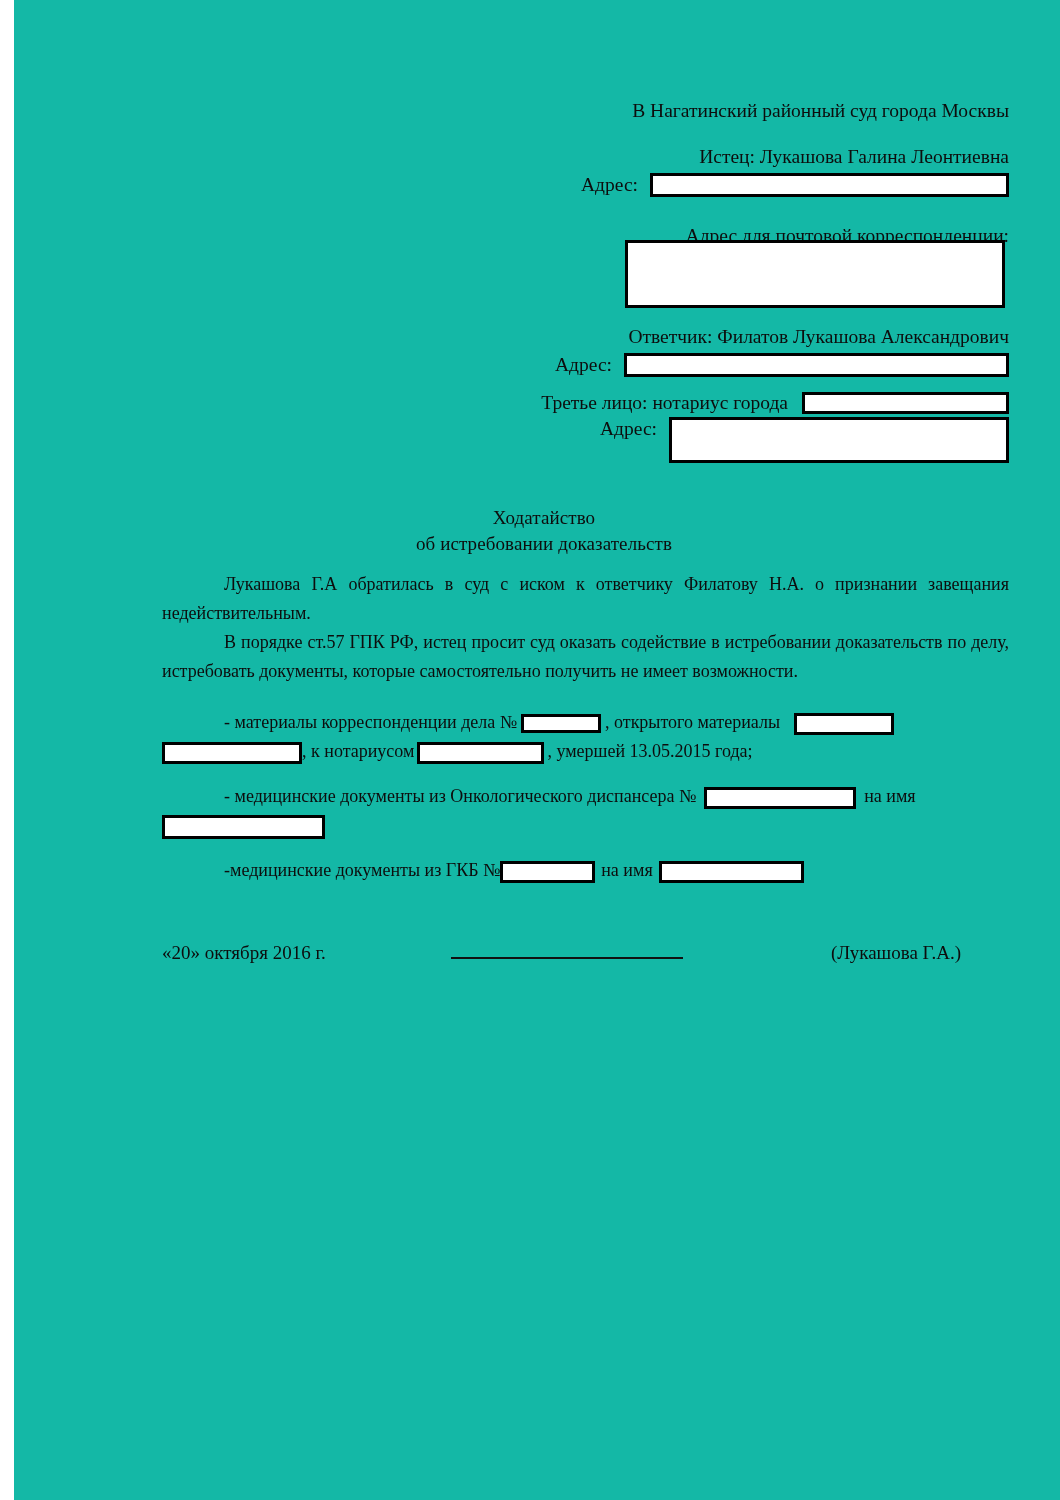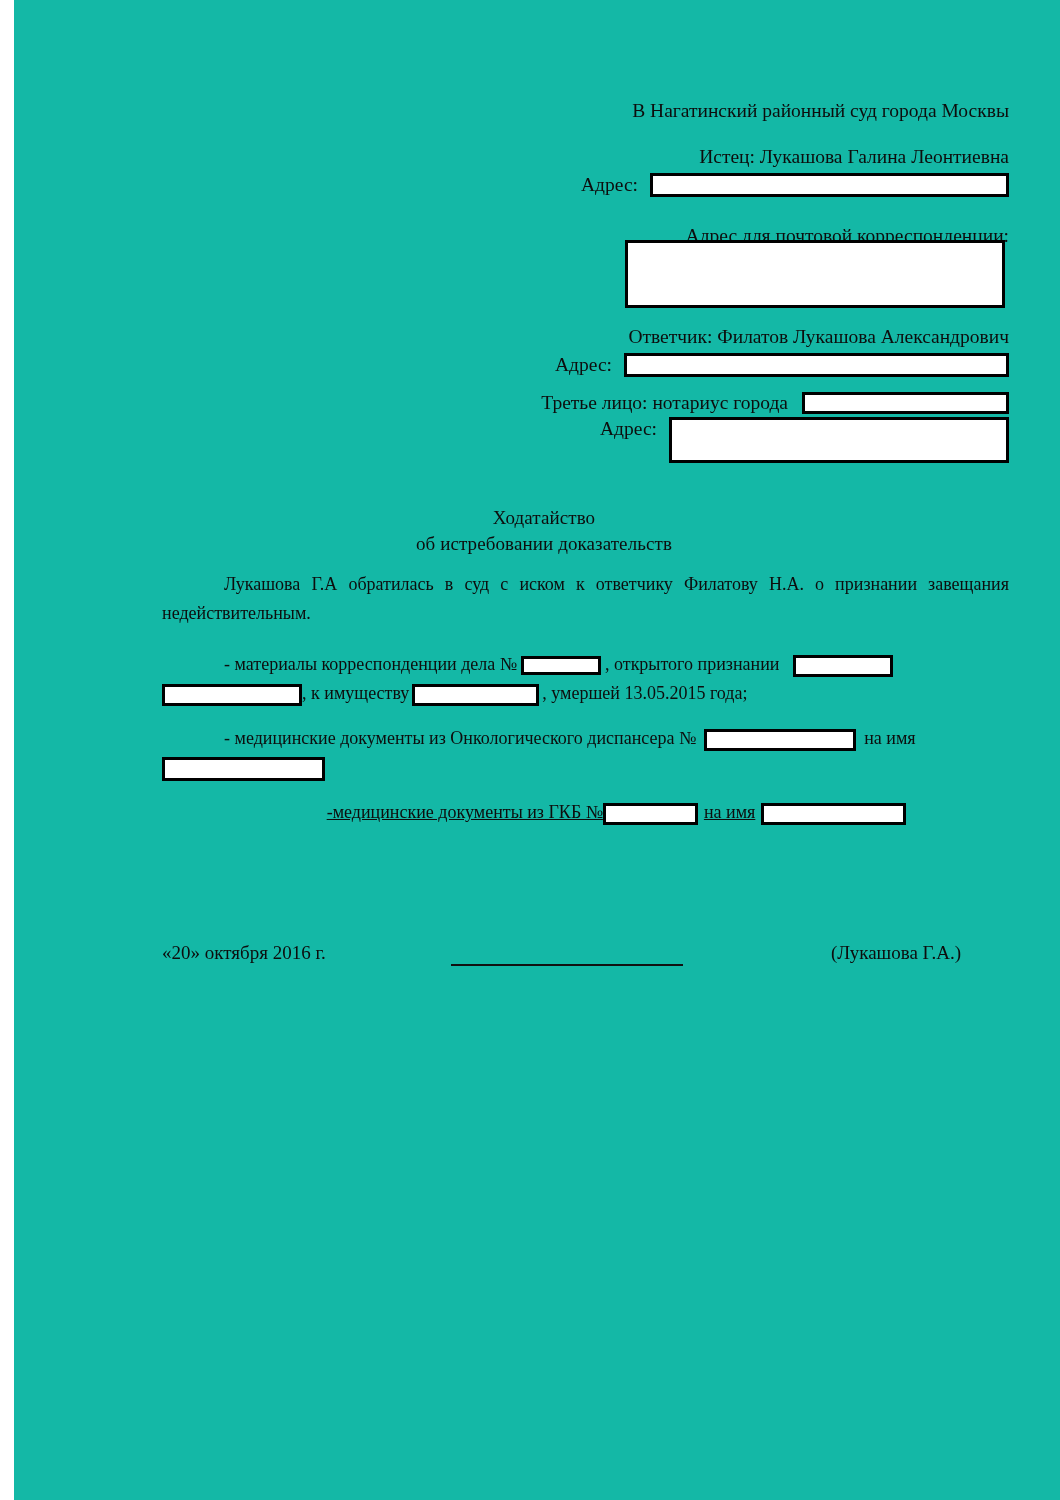--- a/index.html
+++ b/index.html
@@ -88,21 +88,20 @@
 
   
   .sign-row {
     position: absolute;
     left: 148px;
     top: 940px;
     width: 847px;
     font-size: 19px;
     line-height: 26px;
     display: flex;
-    align-items: flex-end;
   }
   .sign-date { white-space: nowrap; }
   .sign-line-wrap {
     flex: 1;
     display: flex;
     justify-content: center;
   }
   .sign-line {
     width: 232px;
     border-bottom: 2px solid #111111;
@@ -162,42 +161,43 @@
 
   <div class="title-block">
     <div>Ходатайство</div>
     <div>об истребовании доказательств</div>
   </div>
 
   <div class="body">
 
     <p class="para indent">Лукашова Г.А  обратилась в суд с иском к ответчику Филатову Н.А. о   признании завещания недействительным.</p>
 
+    <p class="para indent">В порядке ст.57 ГПК РФ, истец просит суд оказать содействие в истребовании доказательств по делу, истребовать документы, которые самостоятельно получить не имеет возможности.</p>
 
     <div class="spacer-md"></div>
 
     <p class="para" style="text-indent:62px;">
-      <span>- материалы  корреспонденции  дела  №</span><span class="redact" style="width:80px;height:19px;margin:0 4px;"></span><span>,  открытого  признании</span><span class="redact" style="width:100px;height:22px;margin-left:14px;"></span>
+      <span>- материалы  корреспонденции  дела  №</span><span class="redact" style="width:80px;height:19px;margin:0 4px;"></span><span>,  открытого  материалы</span><span class="redact" style="width:100px;height:22px;margin-left:14px;"></span>
     </p>
     <p class="para" style="text-indent:0;">
-      <span class="redact" style="width:140px;height:22px;"></span><span>, к имуществу</span><span class="redact" style="width:127px;height:22px;margin:0 3px;"></span><span>, умершей 13.05.2015 года;</span>
+      <span class="redact" style="width:140px;height:22px;"></span><span>, к нотариусом</span><span class="redact" style="width:127px;height:22px;margin:0 3px;"></span><span>, умершей 13.05.2015 года;</span>
     </p>
 
     <div class="spacer-sm"></div>
 
     <p class="para" style="text-indent:62px;">
       <span>- медицинские  документы  из  Онкологического  диспансера  №</span><span class="redact" style="width:152px;height:22px;margin:0 8px;"></span><span>на  имя</span>
     </p>
     <p class="para" style="text-indent:0;">
       <span class="redact" style="width:163px;height:24px;"></span>
     </p>
 
     <div class="spacer-sm"></div>
 
-    <p class="para" style="text-indent:62px;text-align:center;text-decoration:underline;">
+    <p class="para" style="text-indent:62px;text-align:left;">
       <span>-медицинские документы из ГКБ №</span><span class="redact" style="width:95px;height:22px;"></span><span style="margin:0 6px;">на имя</span><span class="redact" style="width:145px;height:22px;"></span>
     </p>
   </div>
 
   <div class="sign-row">
     <span class="sign-date">«20»  октября 2016 г.</span>
     <span class="sign-line-wrap">
       <span class="sign-line"></span>
     </span>
     <span class="sign-name">(Лукашова Г.А.)</span>

